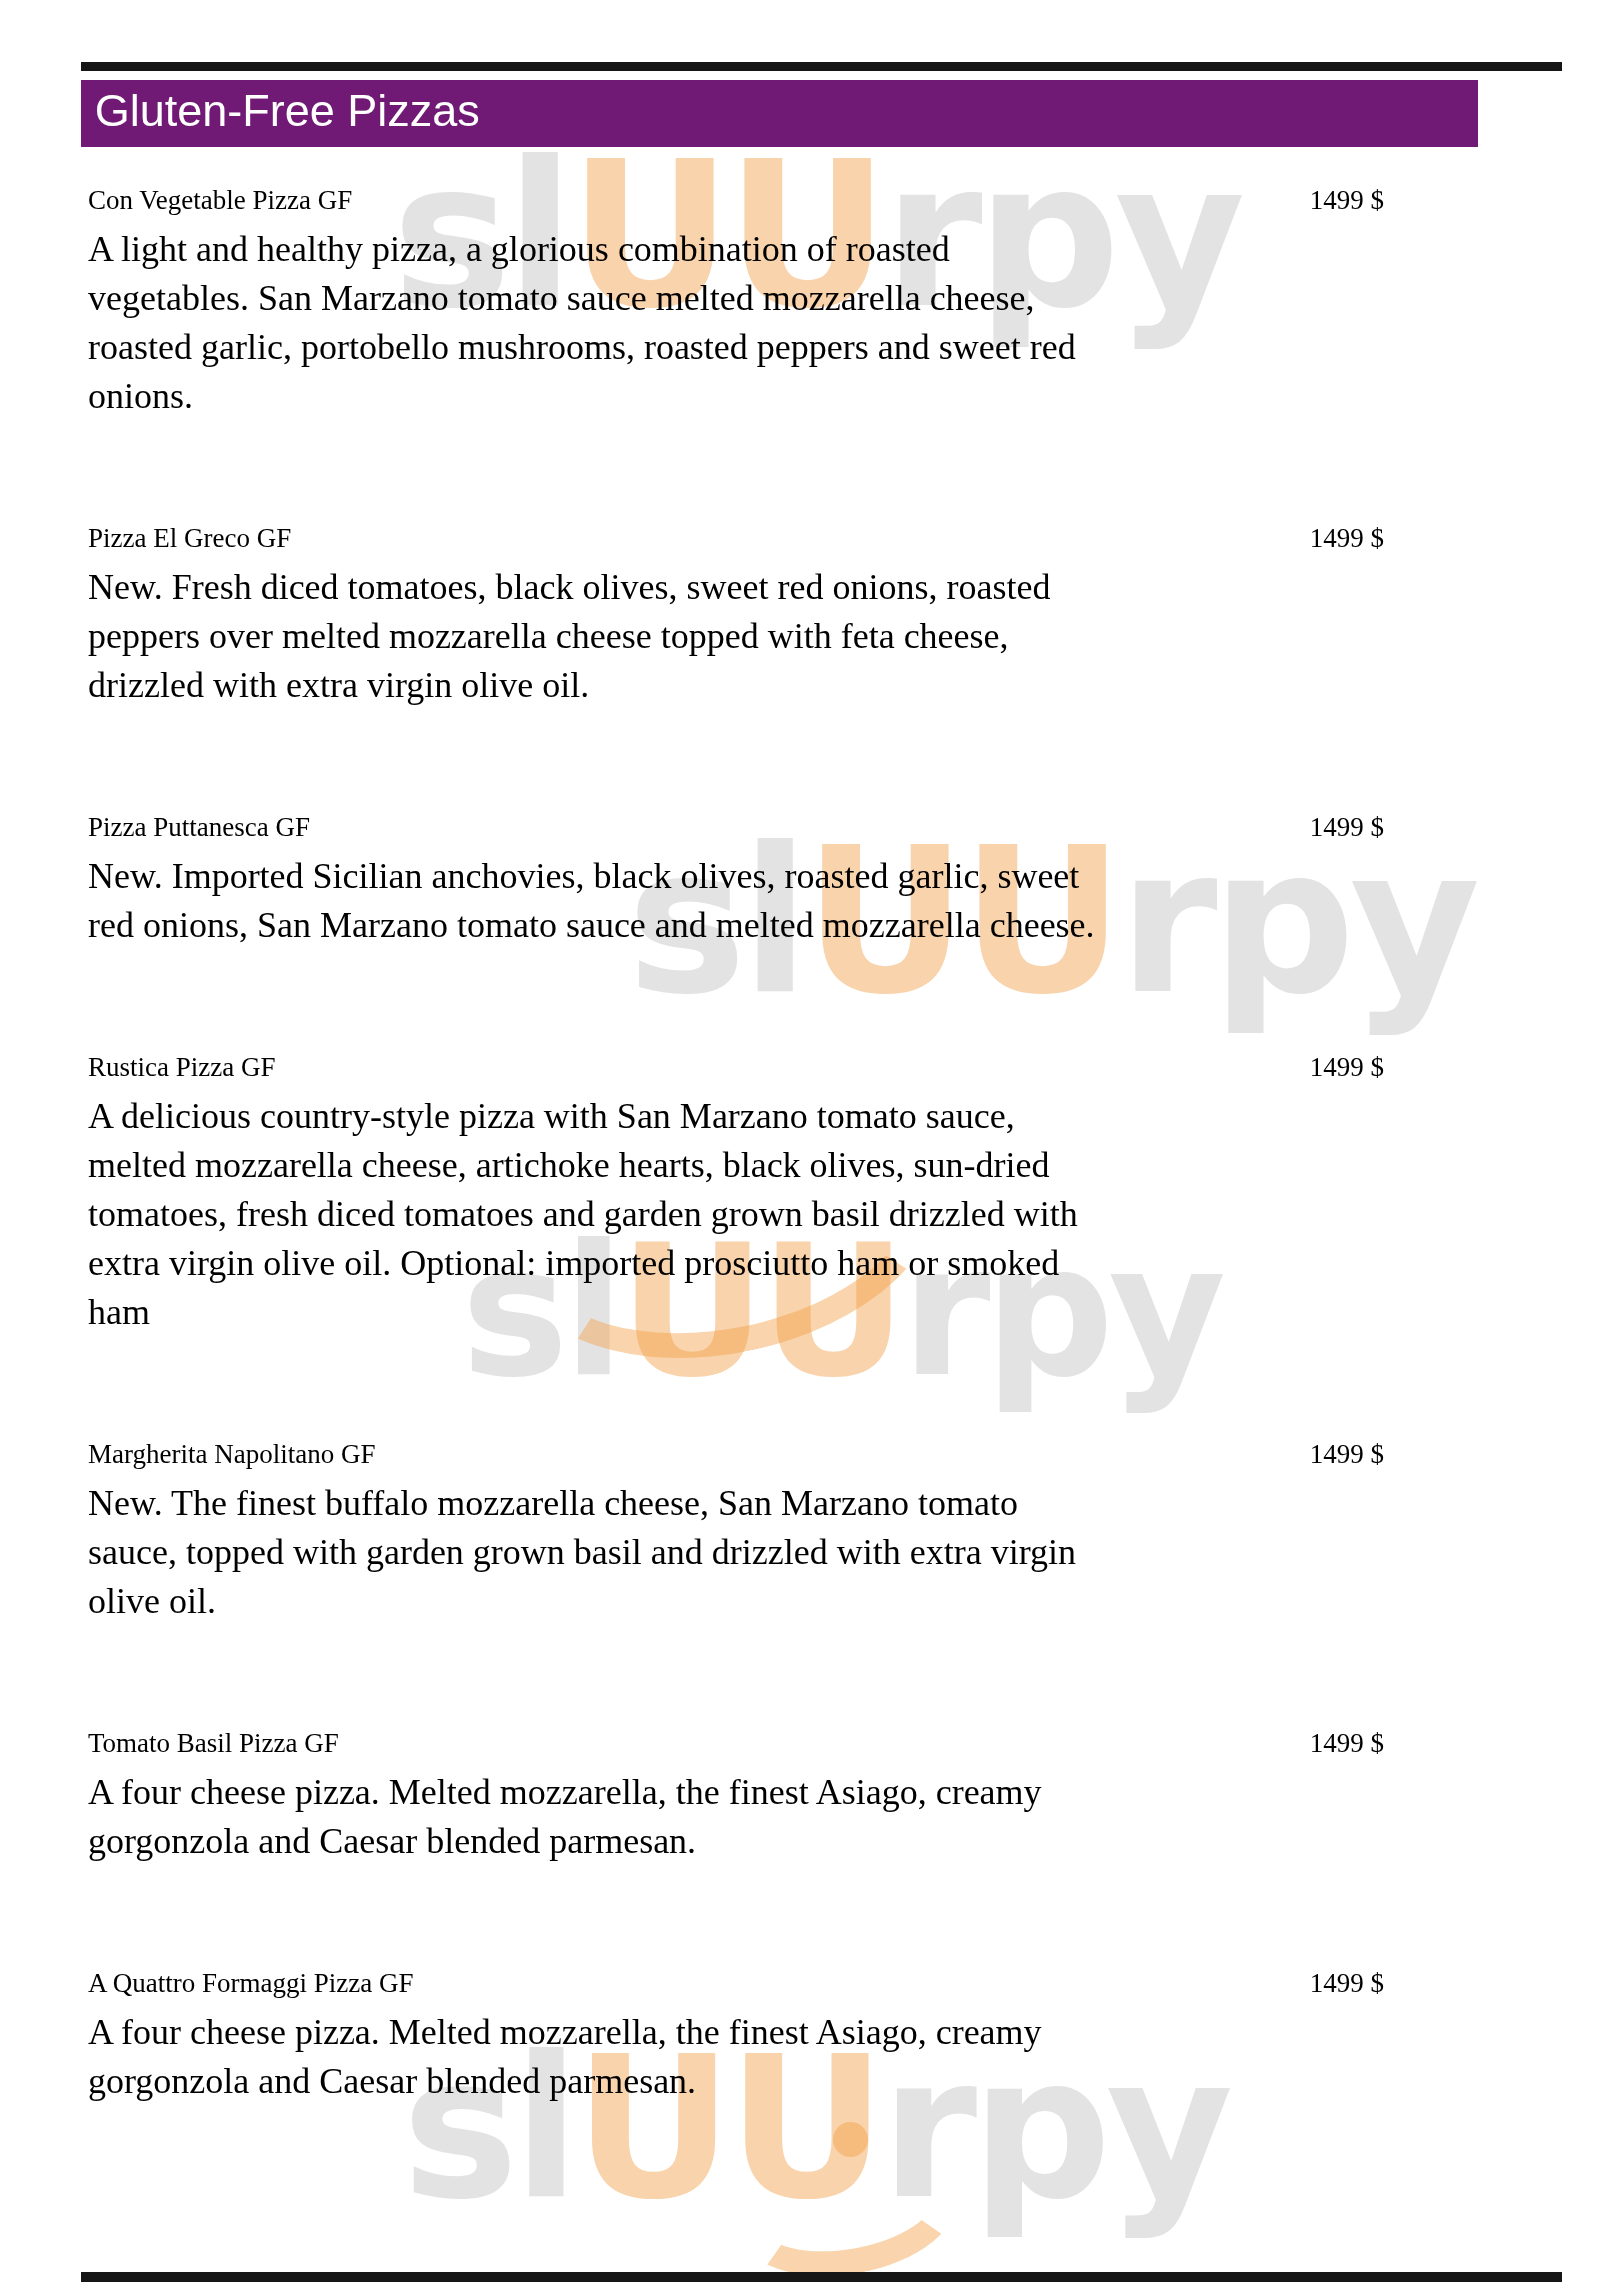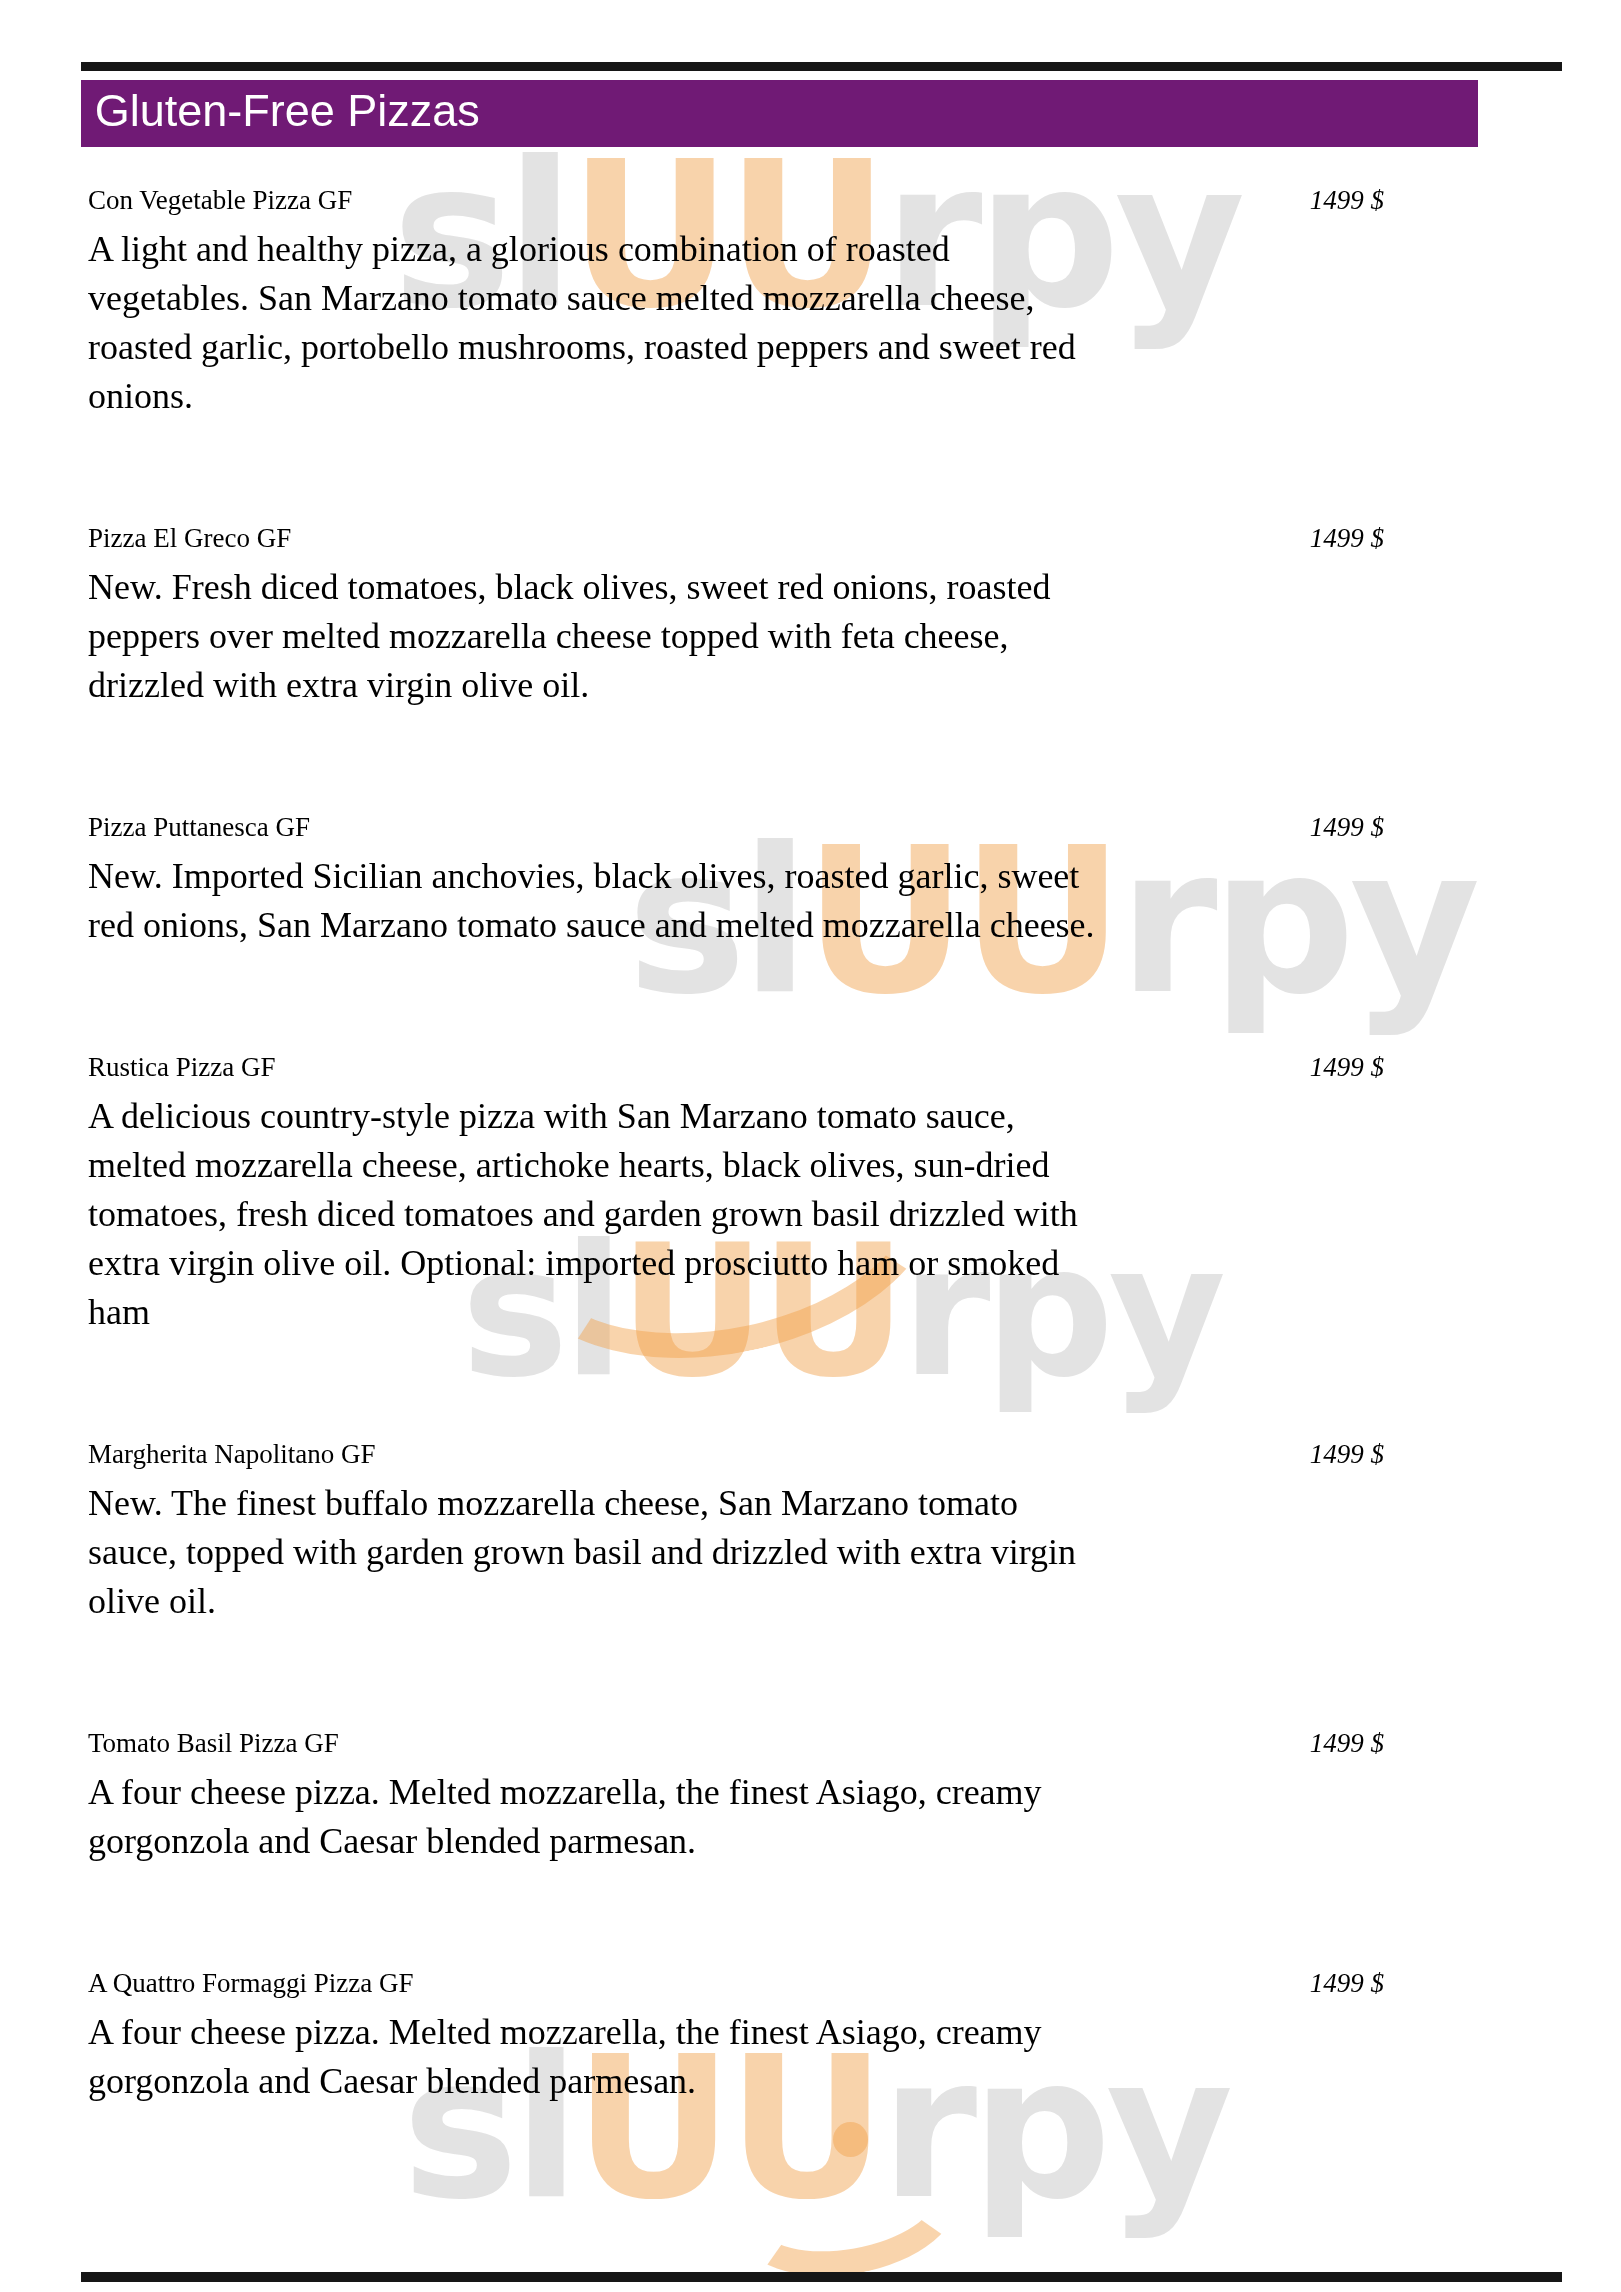--- a/index.html
+++ b/index.html
@@ -74,21 +74,21 @@
   }
   .menu-item { margin-bottom: 93px; }
   .item-row {
     display: flex;
     justify-content: space-between;
     align-items: baseline;
     font-size: 27px;
     line-height: 49px;
   }
   .item-name  { white-space: nowrap; }
-  .item-price { white-space: nowrap; text-align: right; font-style: italic; }
+  .item-price { white-space: nowrap; text-align: right; }
   .item-desc {
     font-size: 36px;
     line-height: 49px;
     max-width: 1161px;
     white-space: pre-line;
   }
 
   .bottom-bar {
     position: absolute;
     left: 81px; top: 2272px;

